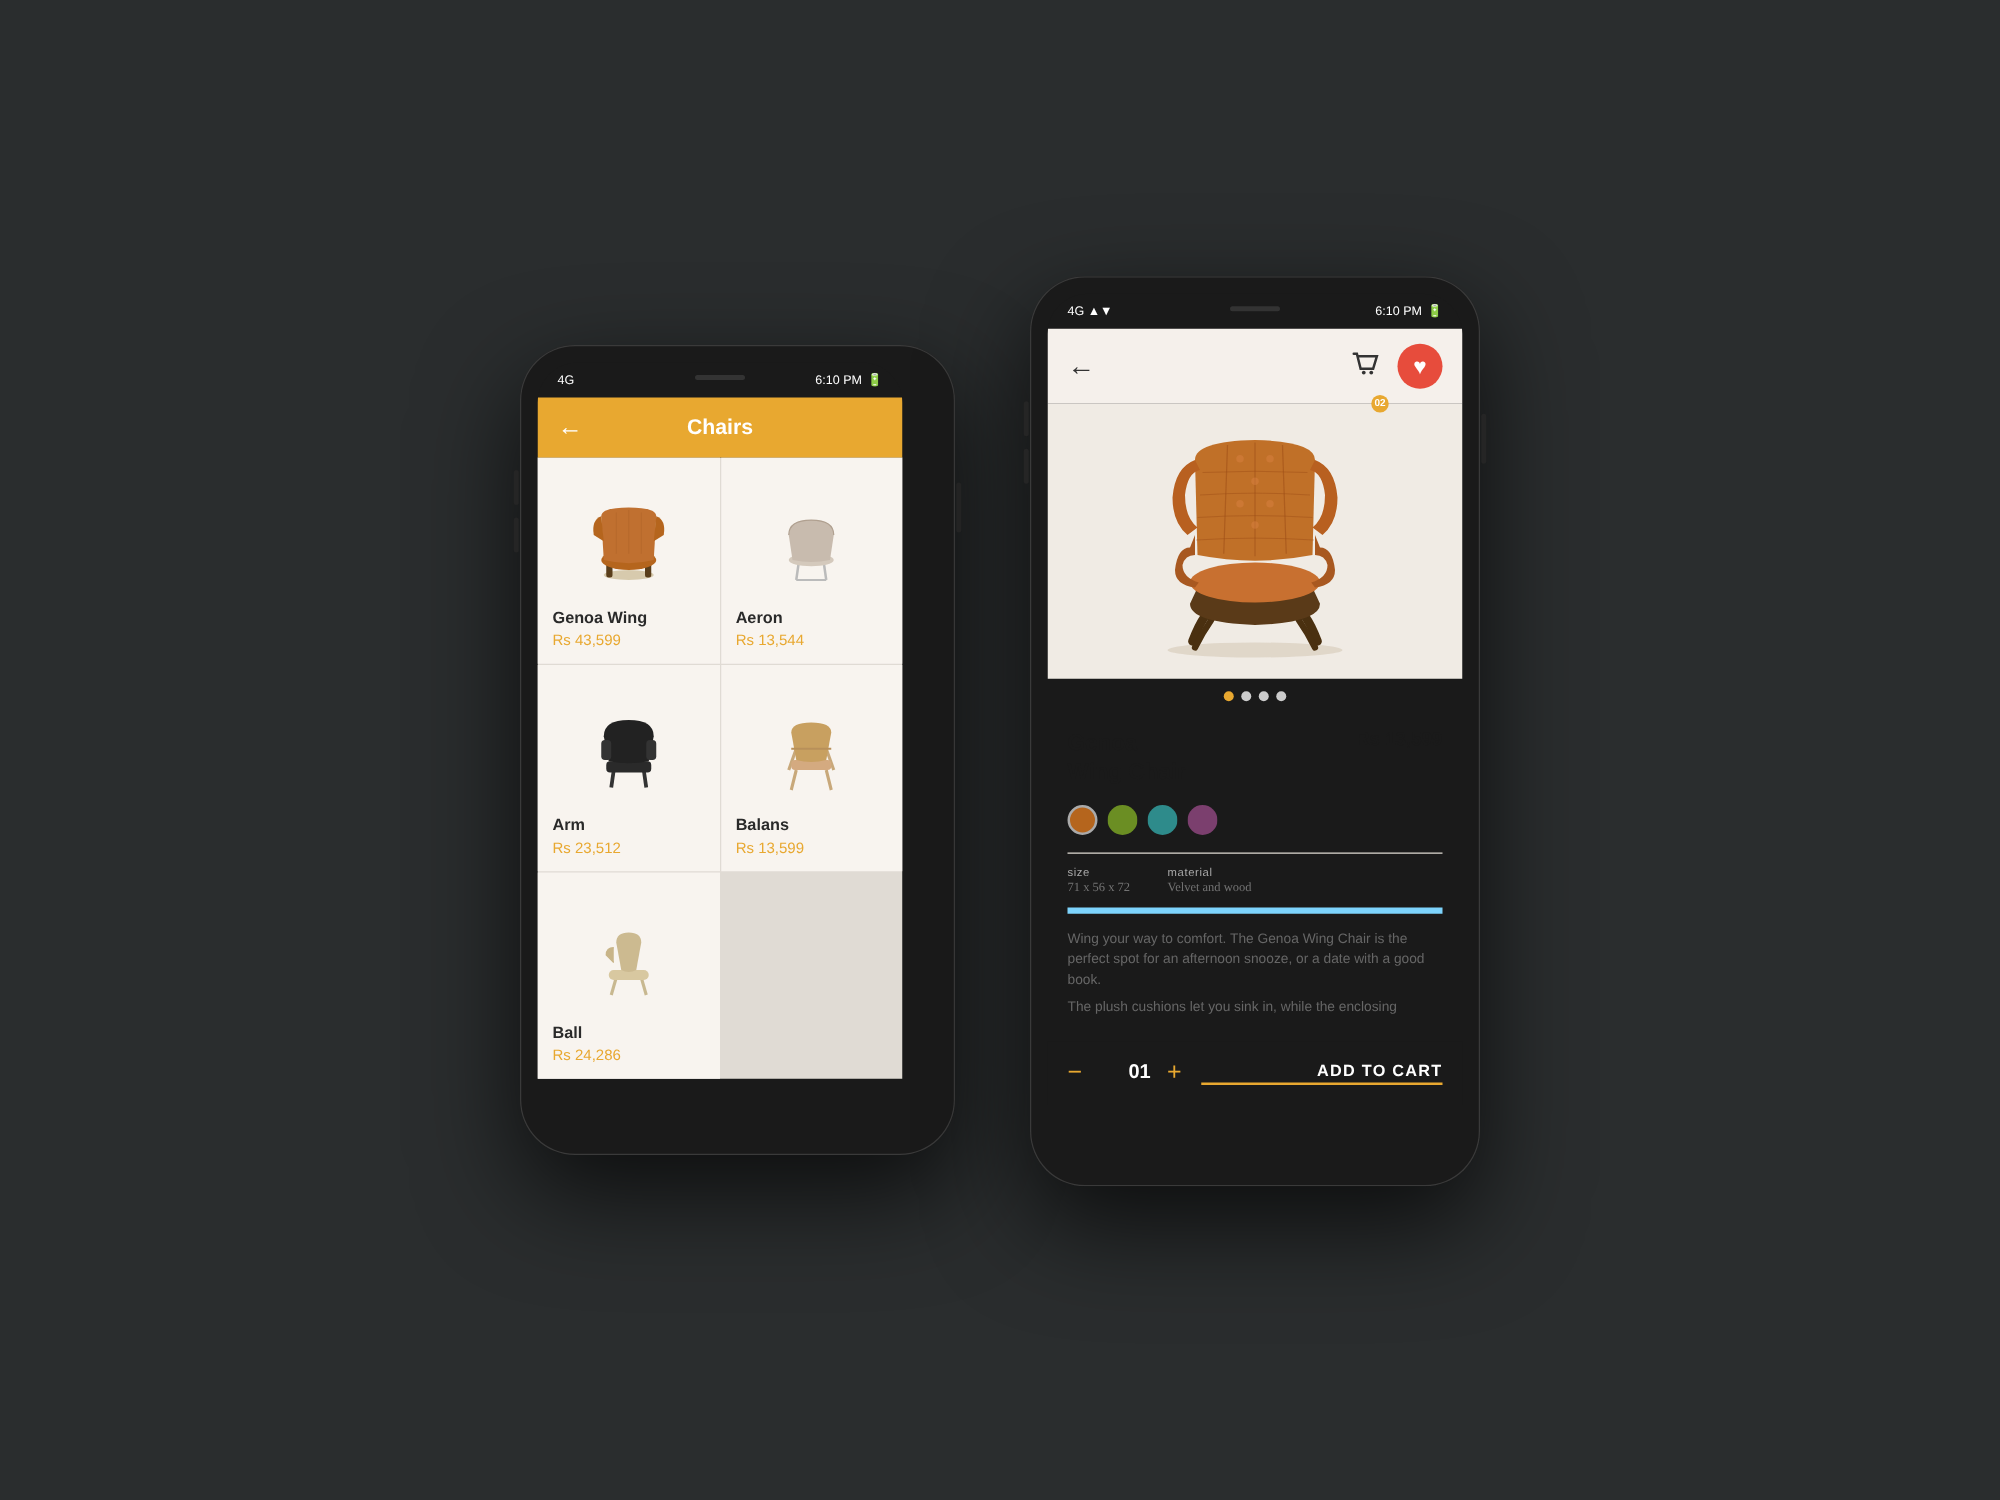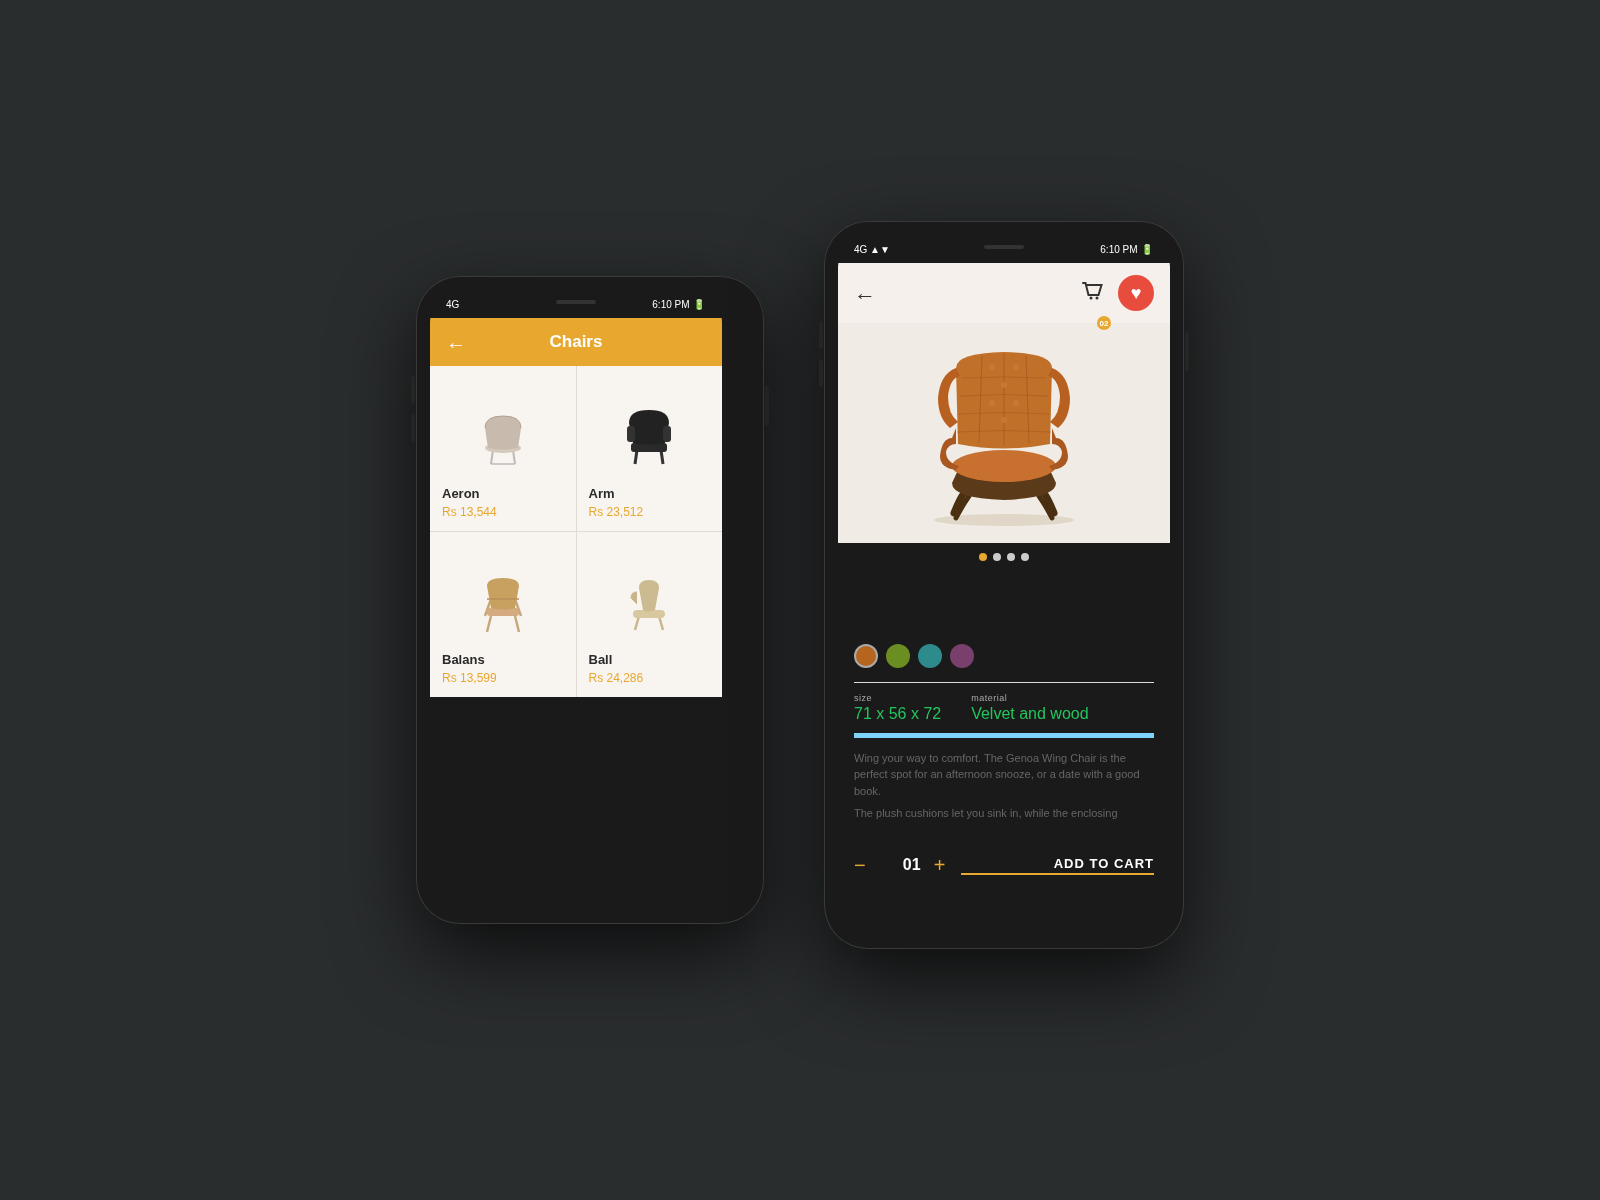--- a/index.html
+++ b/index.html
@@ -212,22 +212,23 @@
     }
     .spec-item { }
     .spec-label {
       font-size: 9px;
       color: #aaa;
       text-transform: lowercase;
       letter-spacing: 0.5px;
       margin-bottom: 2px;
     }
     .spec-value {
-      font-size: 16px;
-      color: #22c55e;
+      font-size: 10px;
+      color: #737373;
+      font-family: Liberation Serif, serif;
     }
     .desc-text {
       font-size: 11px;
       color: #666;
       line-height: 1.5;
       margin-bottom: 6px;
     }
 
     .detail-footer {
       background: #1a1a1a;
@@ -307,20 +308,44 @@
         </div>
       </div>
 
       <div class="list-header">
         <span class="list-header-back">←</span>
         <span class="list-header-title">Chairs</span>
       </div>
 
       <div class="chair-grid">
 
+        <div class="chair-card">
+          <div class="chair-img-placeholder">
+            <svg class="chair-svg" viewBox="0 0 80 80" xmlns="http://www.w3.org/2000/svg">
+
+              <ellipse cx="40" cy="72" rx="20" ry="4" fill="#8B6914" opacity="0.3"></ellipse>
+
+              <rect x="22" y="60" width="5" height="14" rx="2" fill="#5a3e1b"></rect>
+              <rect x="53" y="60" width="5" height="14" rx="2" fill="#5a3e1b"></rect>
+
+              <ellipse cx="40" cy="60" rx="22" ry="8" fill="#b5651d"></ellipse>
+
+              <path d="M18 25 Q18 18 40 18 Q62 18 62 25 L60 60 Q40 65 20 60 Z" fill="#c07030"></path>
+
+              <path d="M18 25 Q10 28 12 40 L20 45 Z" fill="#b5651d"></path>
+              <path d="M62 25 Q70 28 68 40 L60 45 Z" fill="#b5651d"></path>
+
+              <line x1="30" y1="22" x2="30" y2="55" stroke="#a05820" stroke-width="0.5" opacity="0.5"></line>
+              <line x1="40" y1="20" x2="40" y2="55" stroke="#a05820" stroke-width="0.5" opacity="0.5"></line>
+              <line x1="50" y1="22" x2="50" y2="55" stroke="#a05820" stroke-width="0.5" opacity="0.5"></line>
+            </svg>
+          </div>
+          <span class="chair-name">Genoa Wing</span>
+          <span class="chair-price">Rs 43,599</span>
+        </div>
 
         <div class="chair-card">
           <div class="chair-img-placeholder">
             <svg class="chair-svg" viewBox="0 0 80 80" xmlns="http://www.w3.org/2000/svg">
 
               <line x1="30" y1="62" x2="28" y2="76" stroke="#bbb" stroke-width="2"></line>
               <line x1="50" y1="62" x2="52" y2="76" stroke="#bbb" stroke-width="2"></line>
               <line x1="28" y1="76" x2="52" y2="76" stroke="#bbb" stroke-width="1.5"></line>
               <ellipse cx="40" cy="60" rx="18" ry="5" fill="#d4c9bc"></ellipse>
               <path d="M22 40 Q22 28 40 28 Q58 28 58 40 L55 60 Q40 63 25 60 Z" fill="#c8bbae"></path>

